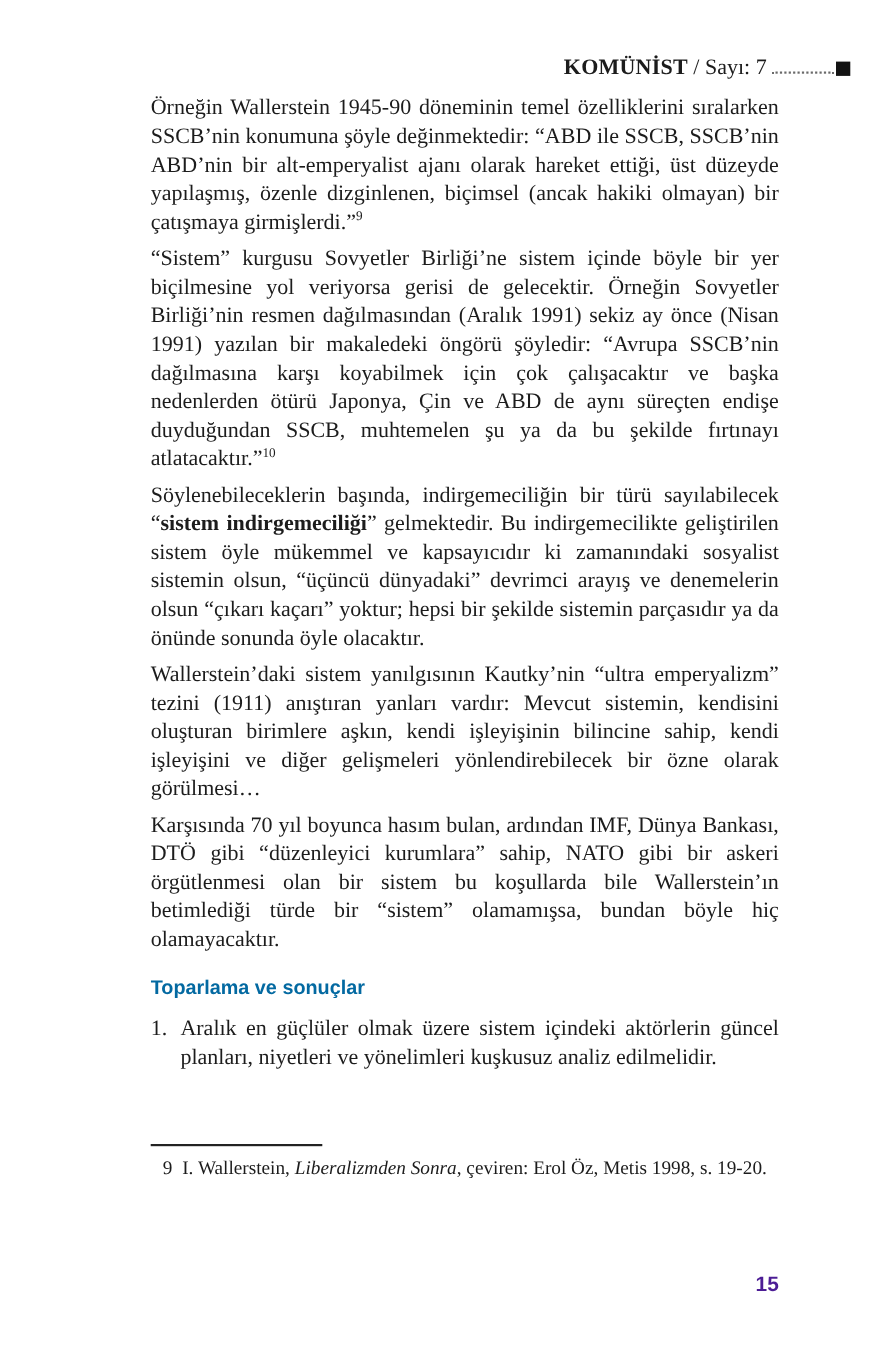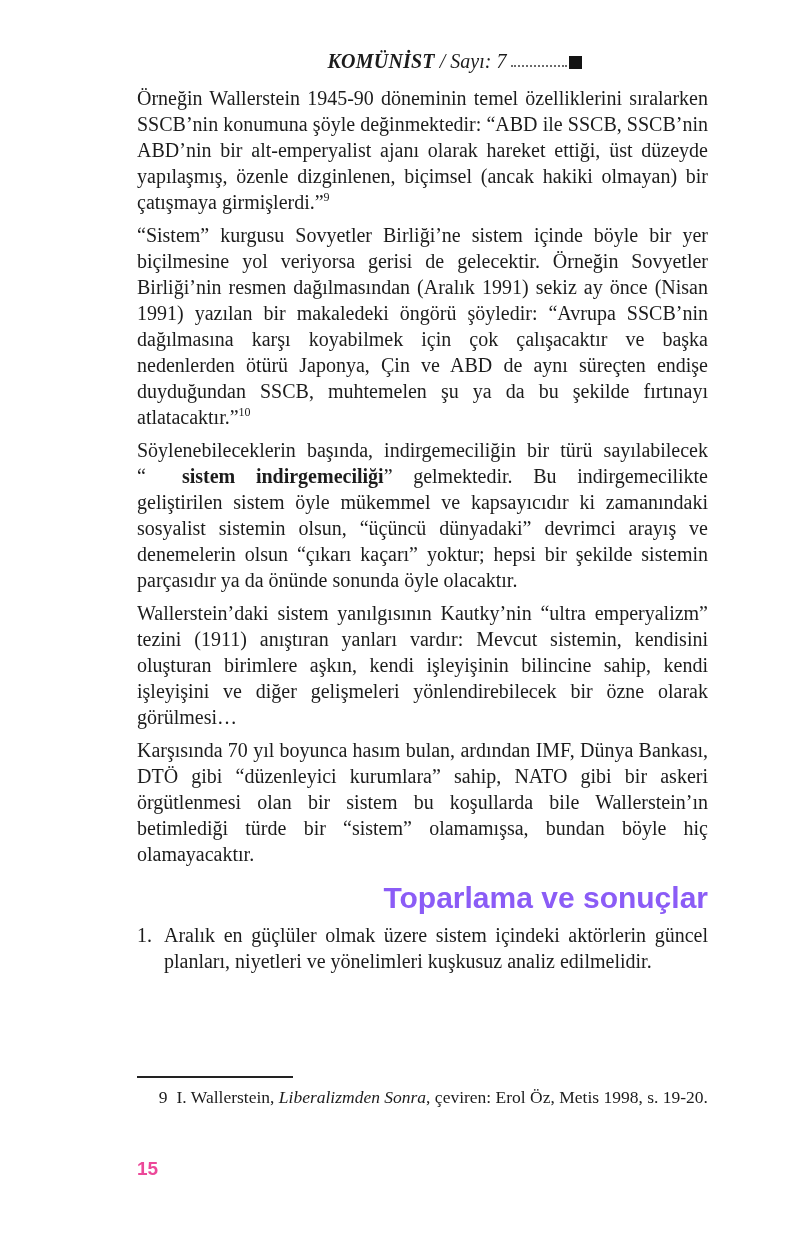--- a/index.html
+++ b/index.html
@@ -15,25 +15,24 @@
     overflow: hidden;
   }
 
   
   .running-head {
     position: absolute;
     top: 50px;
     left: 137px;
     width: 636px;
     display: flex;
-    justify-content: center;
+    justify-content: flex-end;
     align-items: center;
     font-size: 20px;
     white-space: nowrap;
-    font-style: italic;
   }
   .journal { font-weight: bold; letter-spacing: 0.2px; }
   .sep { margin: 0 5px; }
   .dotted-leader {
     width: 56px;
     height: 0;
     border-top: 2px dotted #6a6a6a;
     margin-left: 5px;
     position: relative;
     top: 4px;
@@ -56,65 +55,65 @@
     font-size: 20px;
     line-height: 26px;
     text-align: justify;
   }
   .content p { margin: 0 0 7px 0; }
   .fn-ref {
     font-size: 12px;
     line-height: 0;
     vertical-align: super;
   }
-  .bold-run { font-weight: bold; margin-left: 36px; }
+  .bold-run { font-weight: bold; }
 
   .section-heading {
     font-family: "Liberation Sans", "DejaVu Sans", sans-serif;
-    font-size: 30px;
+    font-size: 18px;
     font-weight: bold;
-    color: #8b5cf6;
-    text-align: right;
+    color: #0369a1;
+    text-align: left;
     margin: 16px 0 9px 0;
     line-height: 30px;
   }
 
   .list-item { display: flex; margin-top: 9px; }
   .list-num { flex: 0 0 27px; }
   .list-text { flex: 1; text-align: justify; }
 
   
   .footnotes {
     position: absolute;
-    top: 1076px;
+    top: 1040px;
     left: 137px;
     width: 571px;
     font-size: 17.5px;
     line-height: 25px;
-    text-align: right;
+    text-align: center;
   }
   .fn-rule {
     width: 156px;
     height: 0;
     border-top: 2px solid #222222;
     margin-bottom: 7px;
   }
   .footnote { margin: 0 0 6px 0; }
   .fn-num { margin-right: 9px; }
 
   .page-number {
     position: absolute;
     top: 1158px;
     left: 137px;
     width: 571px;
-    text-align: left;
+    text-align: right;
     font-family: "Liberation Sans", "DejaVu Sans", sans-serif;
     font-weight: bold;
     font-size: 19px;
-    color: #ec4899;
+    color: #4c1d95;
   }
 </style>
 </head>
 <body>
 
 <div class="page">
 
   <header class="running-head">
     <span class="journal">KOMÜNİST</span>
     <span class="sep">/</span>

